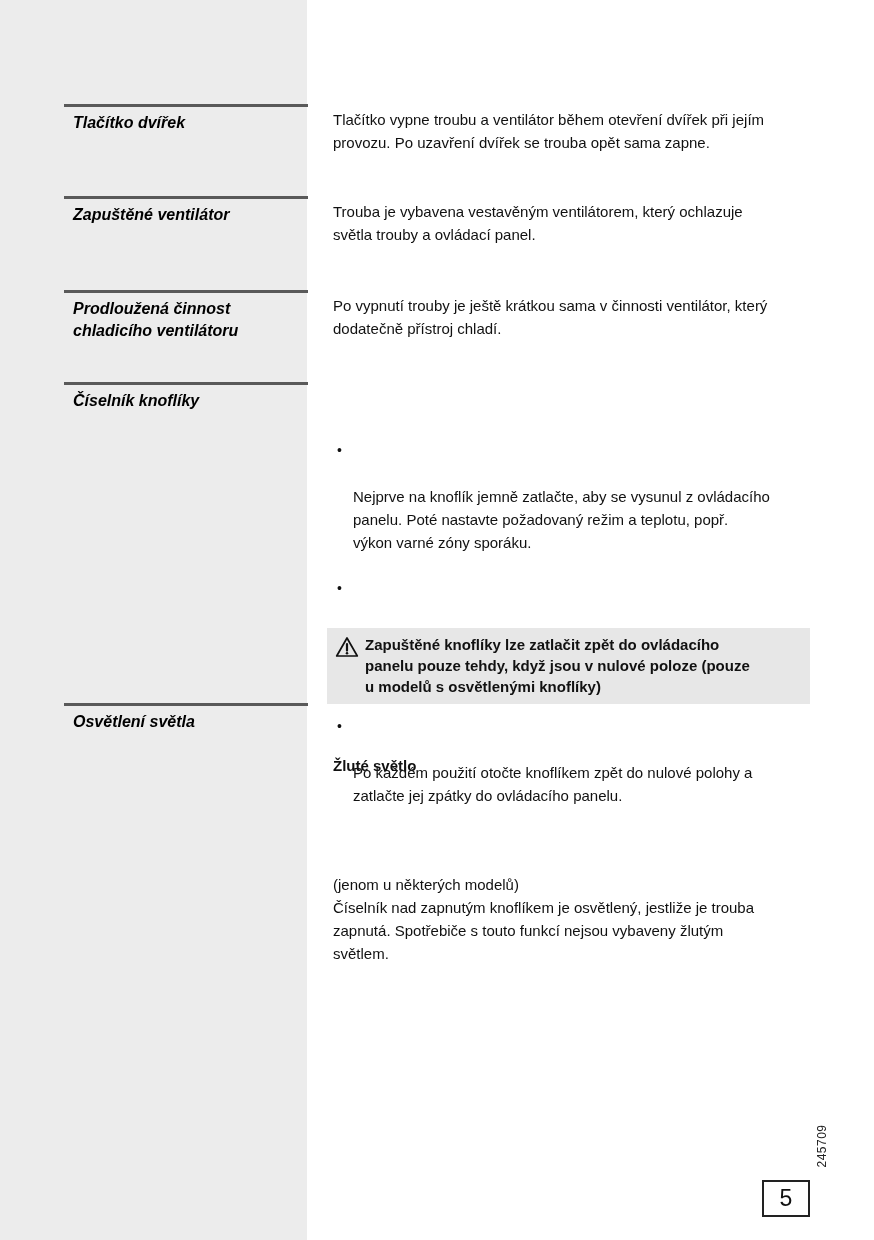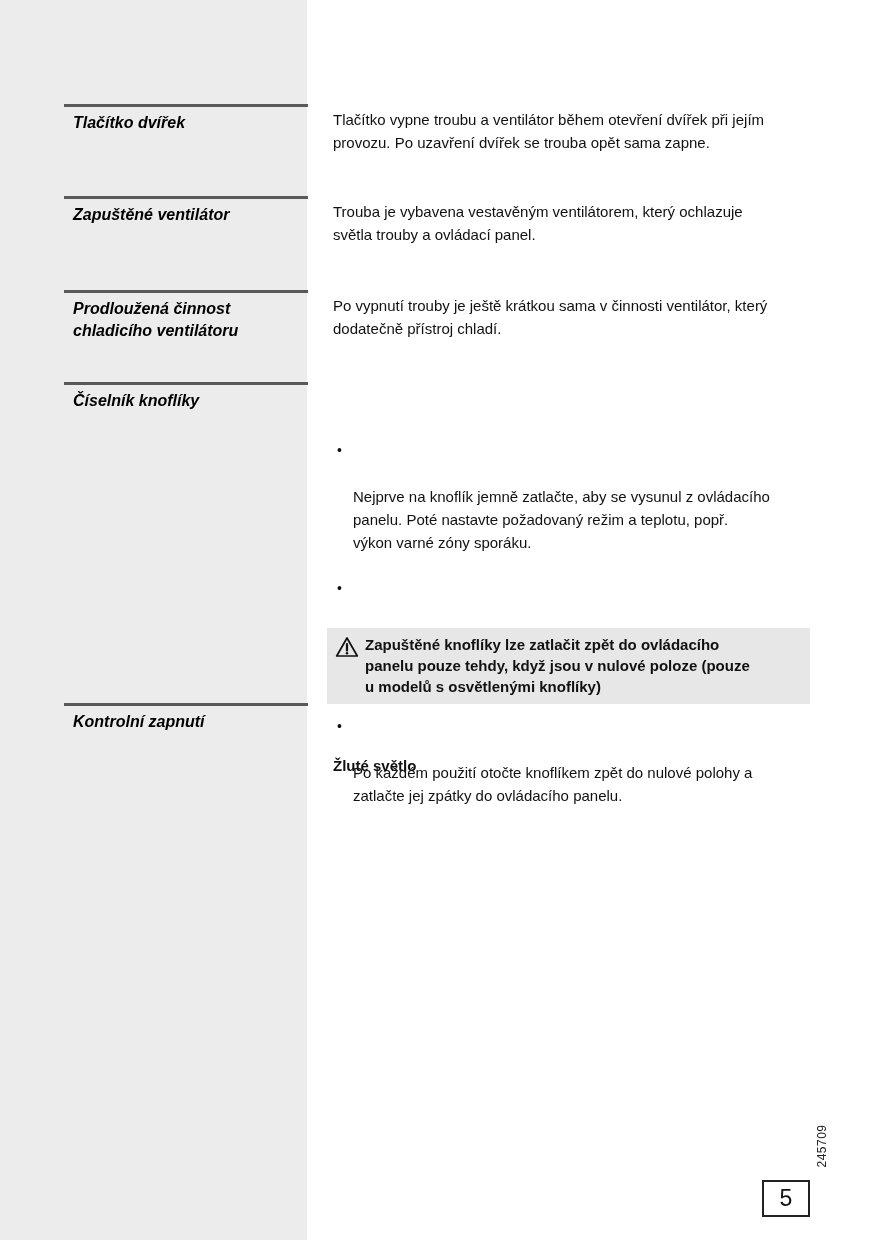--- a/index.html
+++ b/index.html
@@ -199,26 +199,30 @@
         </svg>
       </span>
       <span class="warning-text">Zapuštěné knoflíky lze zatlačit zpět do ovládacího
 panelu pouze tehdy, když jsou v nulové poloze (pouze
 u modelů s osvětlenými knoflíky)</span>
     </div>
   </div>
 
   <div class="section" style="top:703px;">
     <div class="rule"></div>
-    <div class="heading">Kontrolní zapnutí</div>
+    <div class="heading">Osvětlení světla</div>
     <div class="body" style="top:5px;">
       <div class="subsection">
         <div class="sub-title">Žluté světlo</div>
       </div>
       <div class="subsection">
+        <div class="sub-text">(jenom u některých modelů)
+Číselník nad zapnutým knoflíkem je osvětlený, jestliže je trouba
+zapnutá. Spotřebiče s touto funkcí nejsou vybaveny žlutým
+světlem.</div>
       </div>
     </div>
   </div>
 
   <div class="doc-code">245709</div>
 
   <div class="page-number-box">
     <span class="page-number">5</span>
   </div>
 

